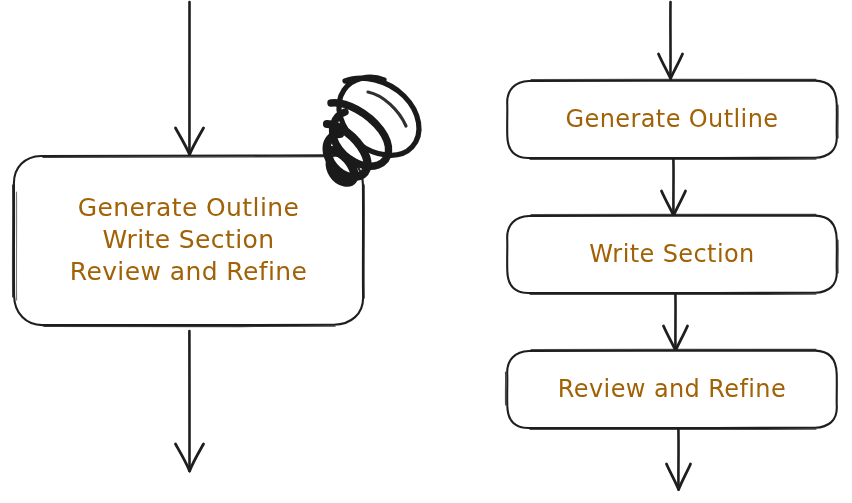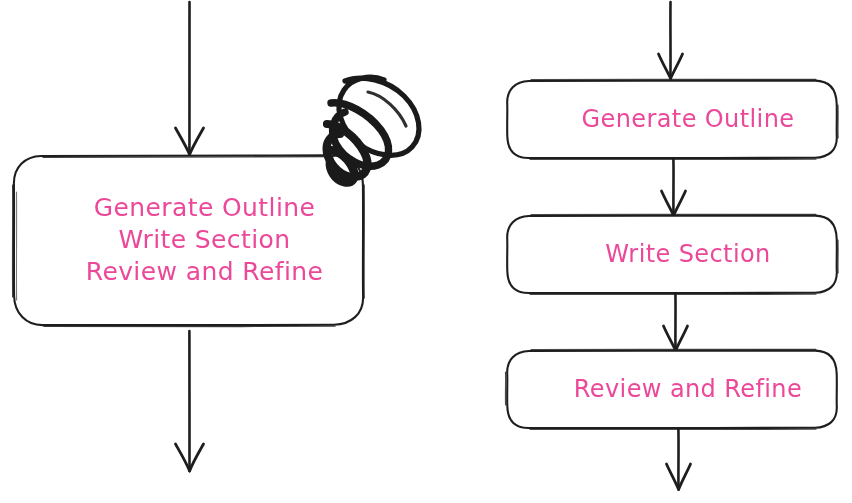--- a/index.html
+++ b/index.html
@@ -28,25 +28,24 @@
     height: 503px;
     overflow: visible;
   }
   .node-label {
     position: absolute;
     display: flex;
     flex-direction: column;
     align-items: center;
     justify-content: center;
     text-align: center;
-    color: #ec4899;
+    color: #a16207;
     font-family: "DejaVu Sans", sans-serif;
     pointer-events: none;
     white-space: pre;
-    padding-left: 16px;
   }
   .node-label .ln {
     display: block;
     line-height: 1.28;
     letter-spacing: 0.4px;
   }
   
   #left-node-label {
     left: 14px;
     top: 155px;

